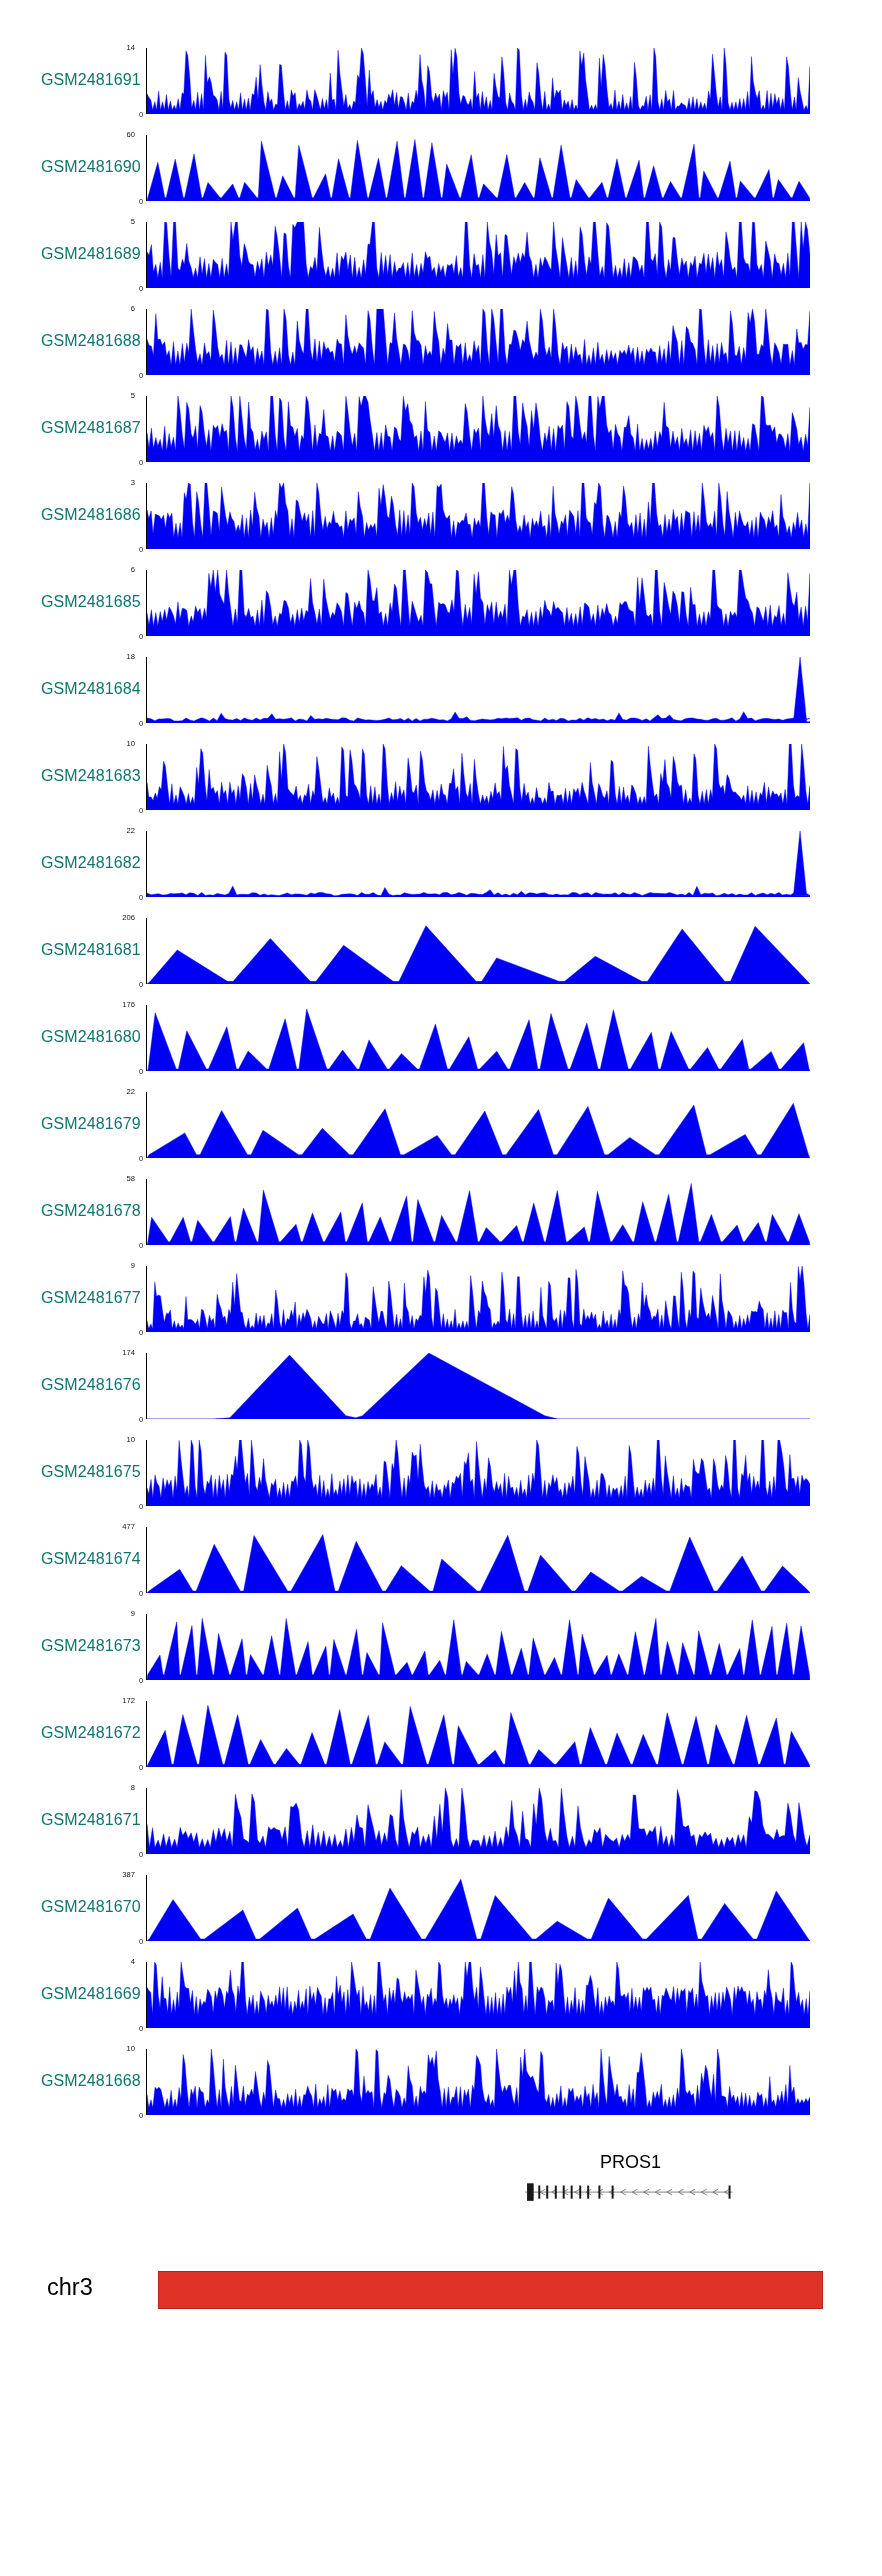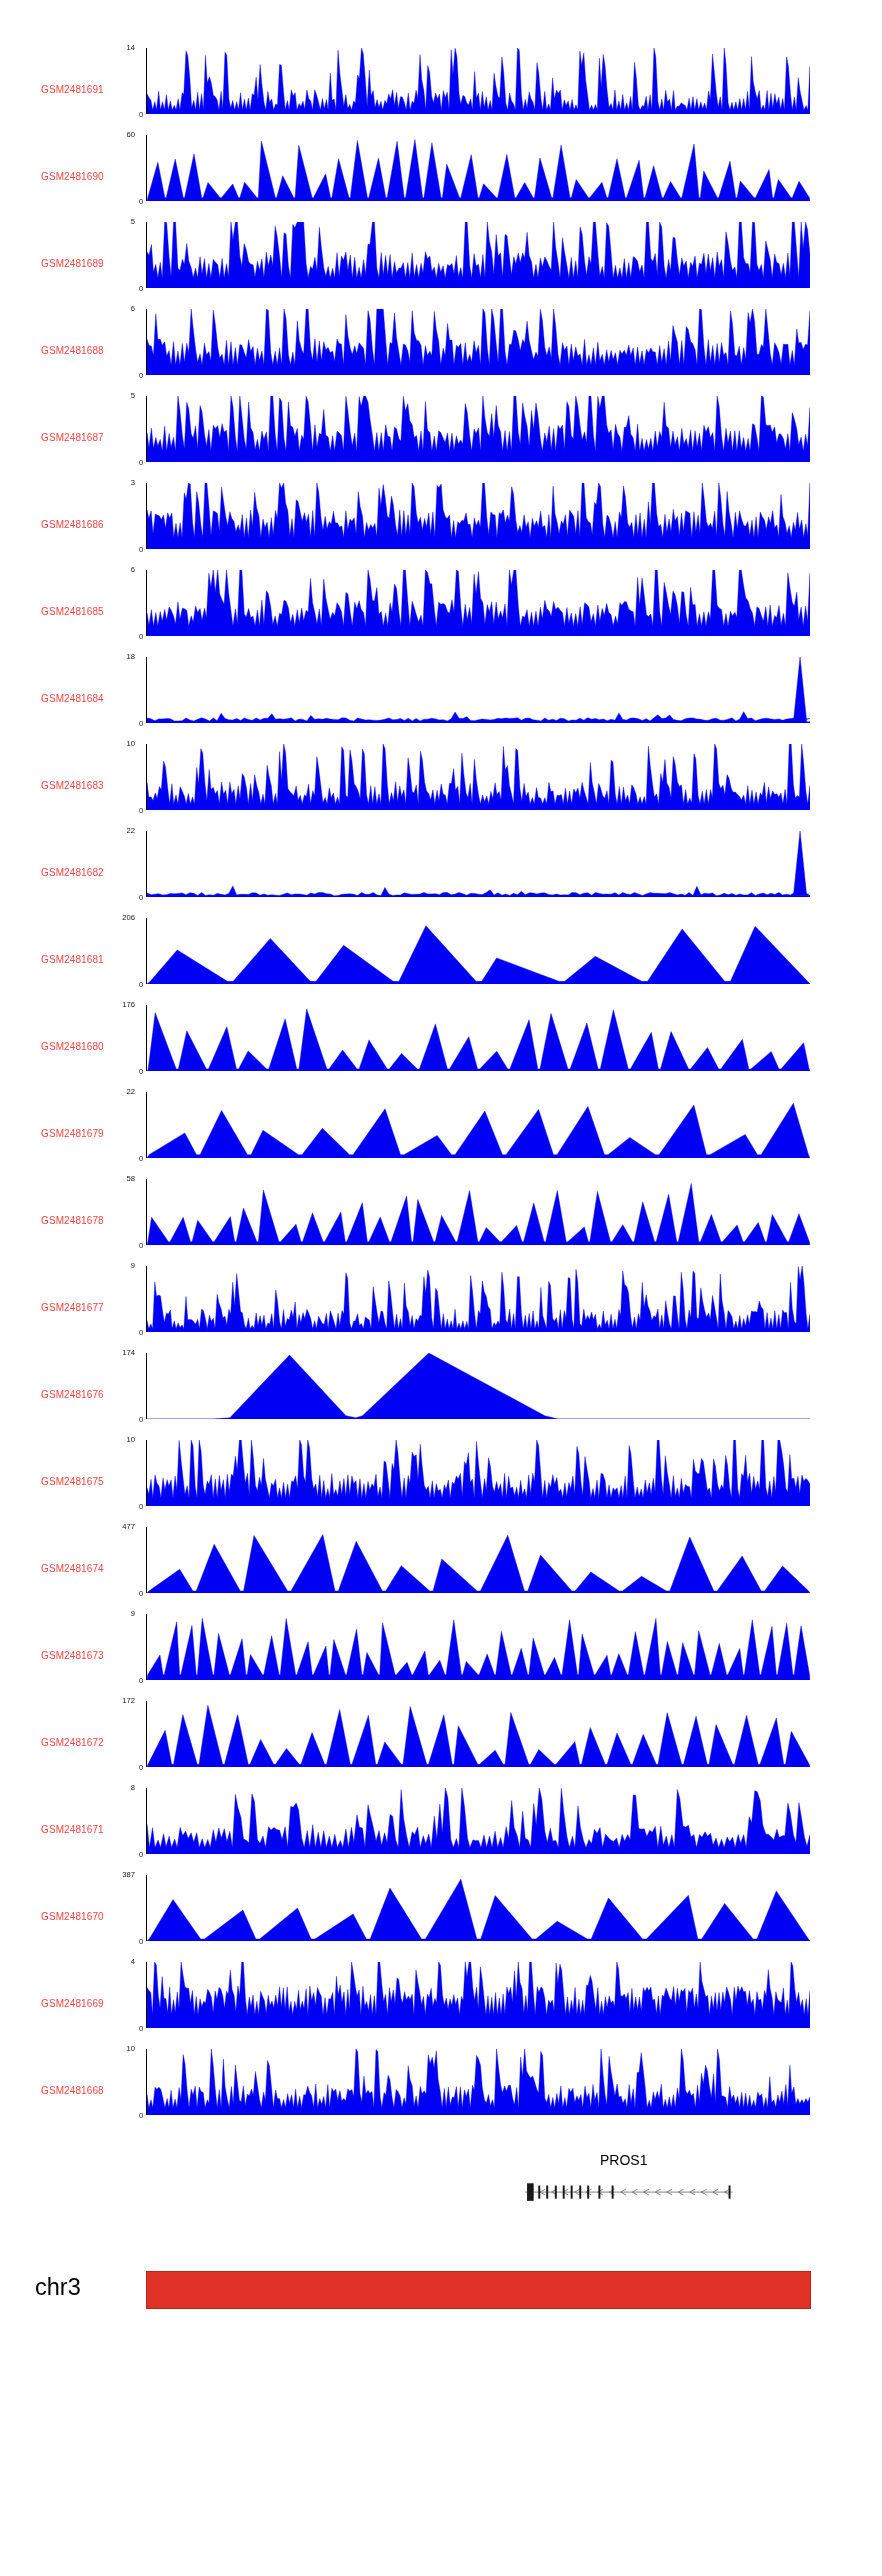--- a/index.html
+++ b/index.html
@@ -1,29 +1,29 @@
 <!DOCTYPE html>
 <html style="font-size:9.4px"><head>
 <meta charset="utf-8">
 <style>
   html,body{margin:0;padding:0;background:#ffffff;}
   body{width:882px;height:2576px;font-family:"Liberation Sans",sans-serif;color:#000;}
   .page{position:relative;width:882px;height:2576px;}
   .tracks{position:absolute;left:0;top:35px;width:882px;}
   .track{position:relative;height:87px;}
-  .track-label{position:absolute;left:41px;top:49px;font-size:10px;color:#ef4444;letter-spacing:0.1px;}
+  .track-label{position:absolute;left:41px;top:36px;font-size:16px;color:#0f766e;letter-spacing:0.1px;}
   .plot{position:absolute;left:146px;top:13px;width:663px;height:66px;}
   .axis{position:absolute;left:0;top:0;width:0.6px;height:66px;background:#000;}
   .ymax{position:absolute;right:100%;top:-5.3px;margin-right:11px;font-size:7.6px;color:#111;white-space:nowrap;}
   .ymin{position:absolute;right:100%;bottom:-5.3px;margin-right:2.9px;font-size:7.6px;color:#111;white-space:nowrap;}
   .svgwrap{position:absolute;left:0.6px;top:0;width:663px;height:66px;}
   svg{display:block;}
   .genepanel{position:absolute;left:0;top:2147px;width:882px;height:88px;}
-  .genename{position:absolute;left:600px;top:4.7px;font-size:14px;color:#000;}
-  .ideo{position:absolute;left:0;top:2253px;width:709px;height:94px;}
+  .genename{position:absolute;left:600px;top:4.7px;font-size:18px;color:#000;}
+  .ideo{position:absolute;left:12px;top:2253px;width:709px;height:94px;}
   .chrlabel{position:absolute;left:35px;top:21px;font-size:23.5px;color:#000;}
   .chrbar{position:absolute;left:146px;top:17.6px;width:663px;height:36px;background:#e03127;border:0.6px solid #b2261e;}
   .ticks{position:absolute;left:146px;top:2317px;width:663px;height:41px;}
   .tick{position:absolute;top:0;width:0.6px;height:8.2px;background:#000;}
   .ticklabel{position:absolute;top:11.8px;font-size:11.2px;color:#000;transform:translateX(-50%);}
 </style>
 </head>
 <body>
 
 <div class="page">

